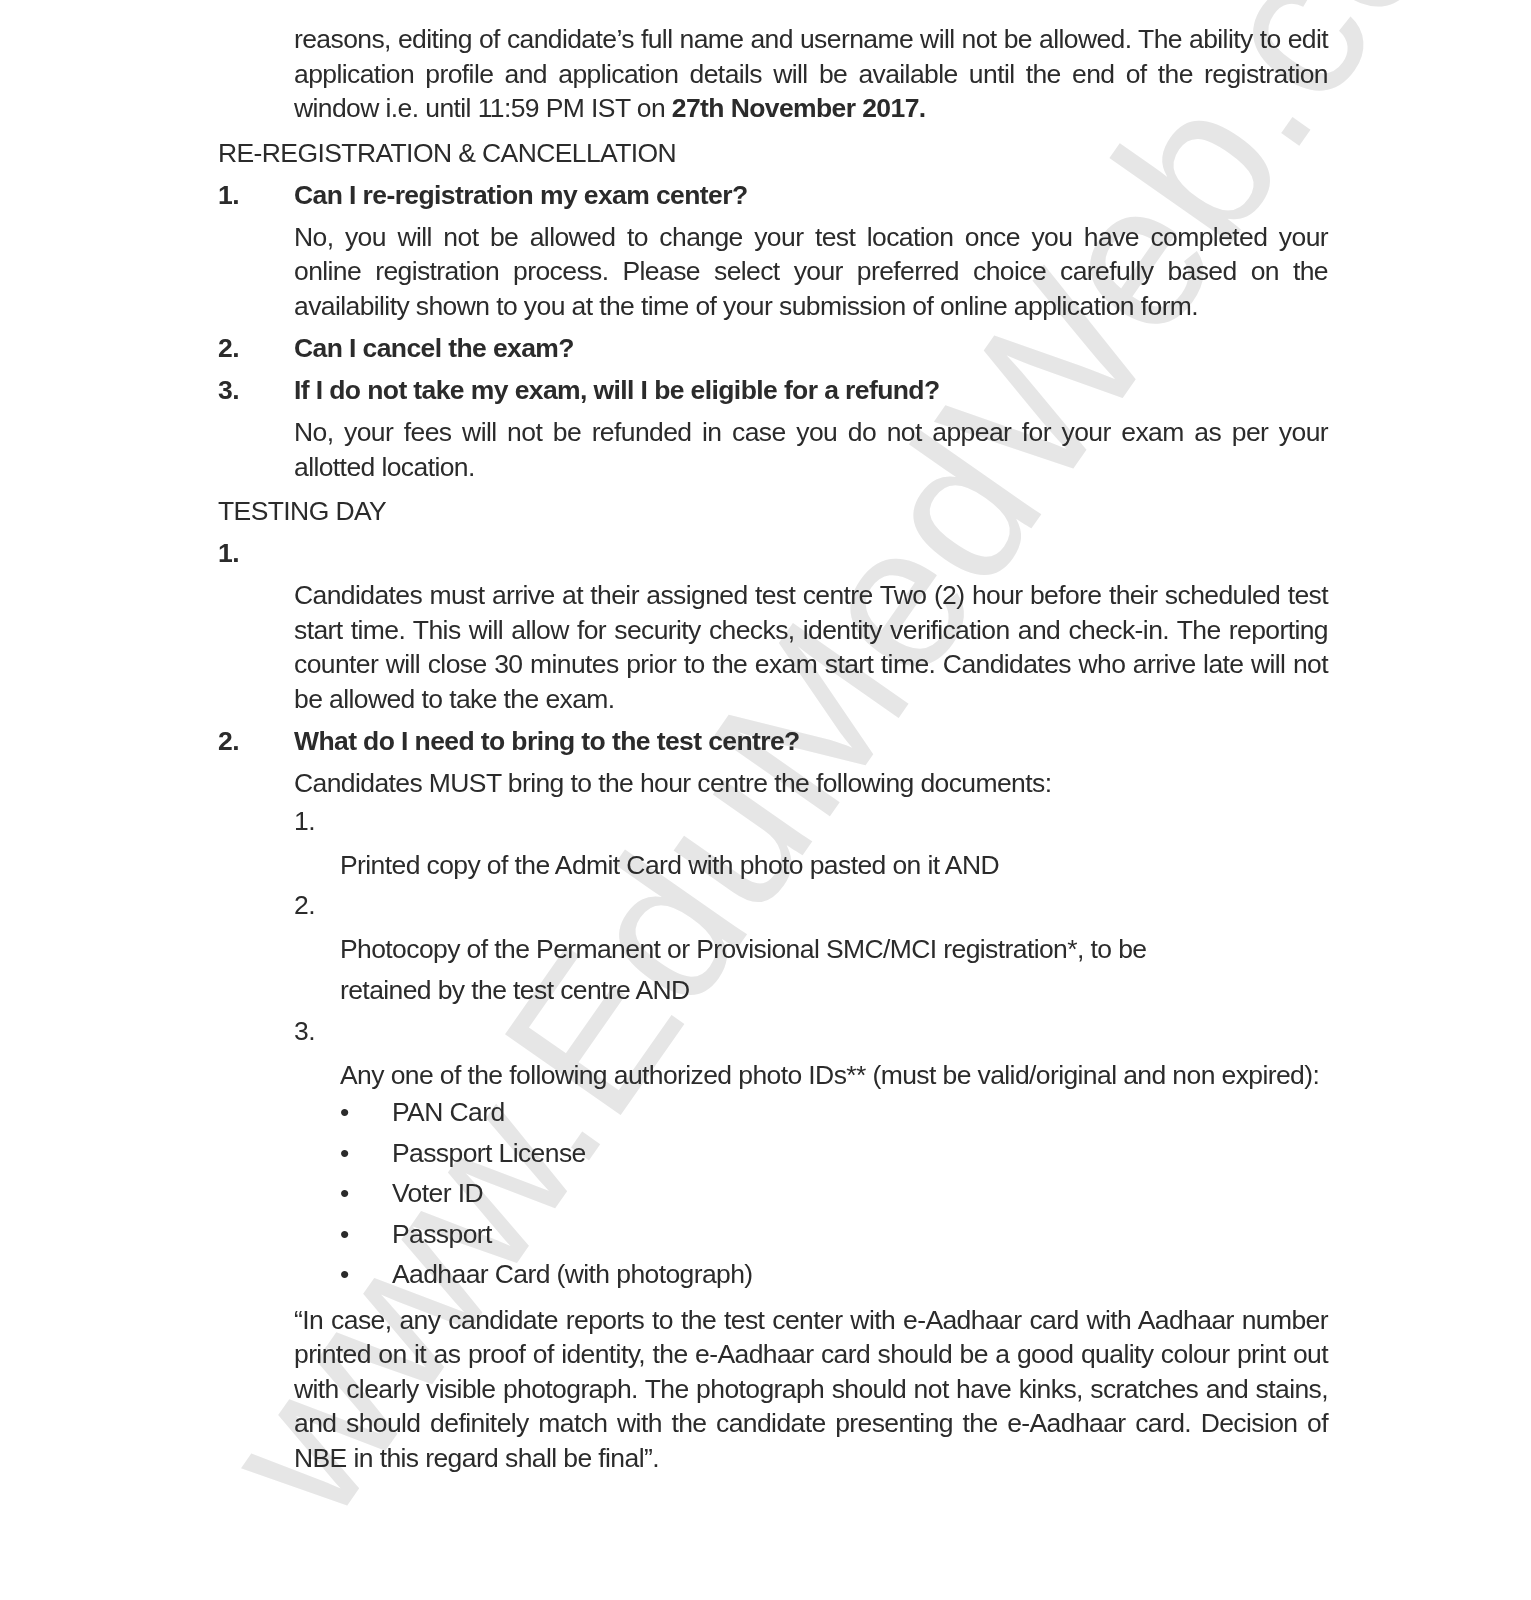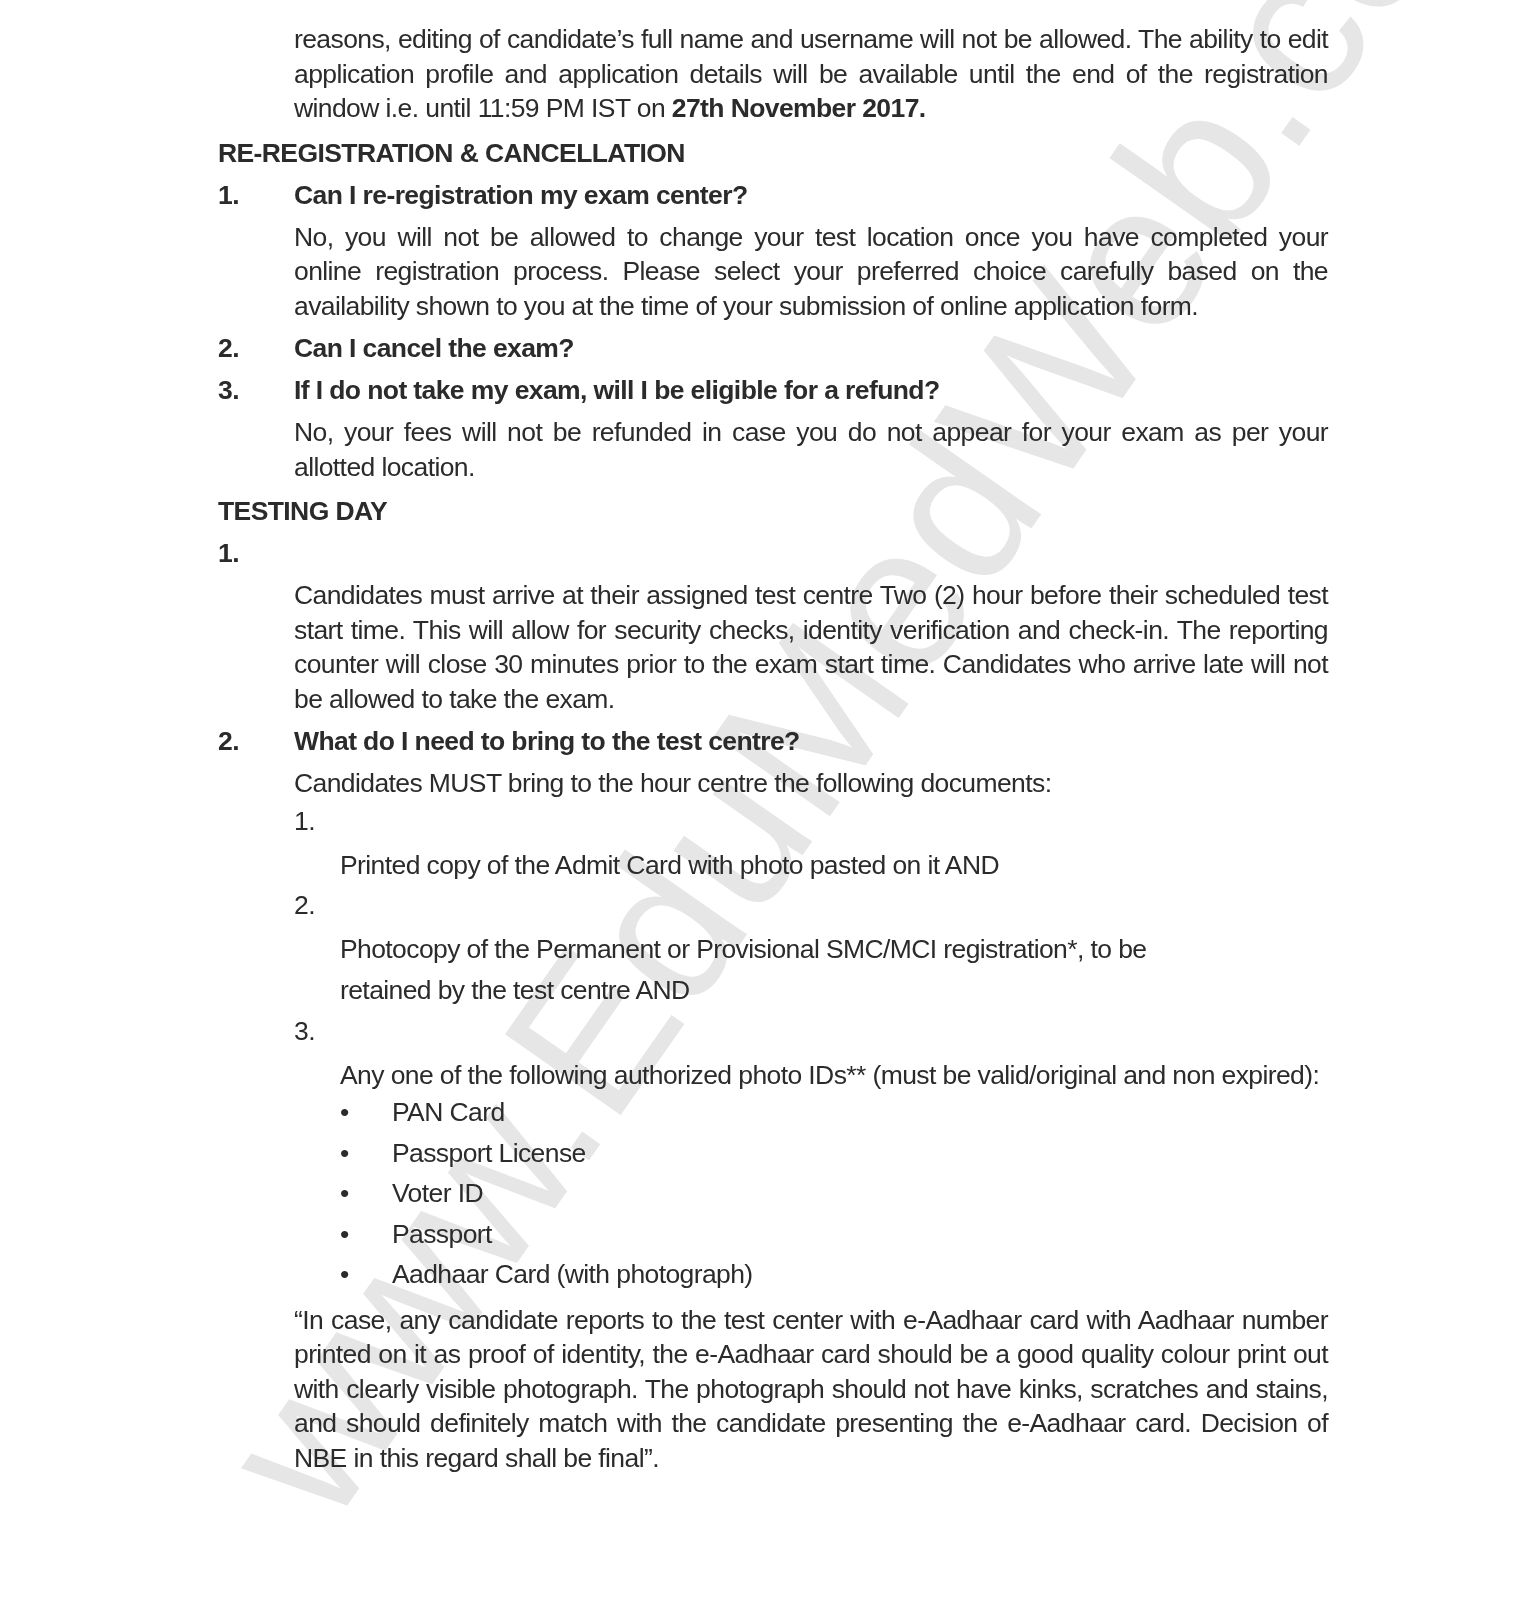--- a/index.html
+++ b/index.html
@@ -2,21 +2,21 @@
 <html><head>
 <meta charset="utf-8">
 <style>
   html, body { margin:0; padding:0; background:#ffffff; }
   body { width:1531px; height:1600px; position:relative; overflow:hidden;
          font-family:"Liberation Sans", sans-serif; color:#2b2b2b; }
   .page { position:absolute; left:0; top:0; width:1531px; height:1600px; }
   .watermark { position:absolute; left:0; top:0; width:1531px; height:1600px; pointer-events:none; z-index:0; }
   .content { position:absolute; left:218px; top:22px; width:1110px; z-index:1; font-size:26.5px; letter-spacing:-0.6px; }
   .para { margin-left:76px; line-height:34.5px; text-align:justify; }
-  .section { font-weight:bold; line-height:34px; margin:10px 0 8px 0; }
+  .section { font-weight:normal; line-height:34px; margin:10px 0 8px 0; }
   .q { display:flex; font-weight:bold; line-height:34px; margin:8px 0 8px 0; }
   .q .num { width:76px; flex:none; }
   .ol { margin-left:76px; }
   .ol .li { display:flex; line-height:40.5px; }
   .ol .li .n { width:46px; flex:none; }
   .ol .li .t { flex:1; text-align:justify;margin-top:44px; }
   .ul { margin-left:122px; }
   .ul .li { display:flex; line-height:40.5px; }
   .ul .li .b { width:52px; flex:none; }
   .gap { height:8px; }

